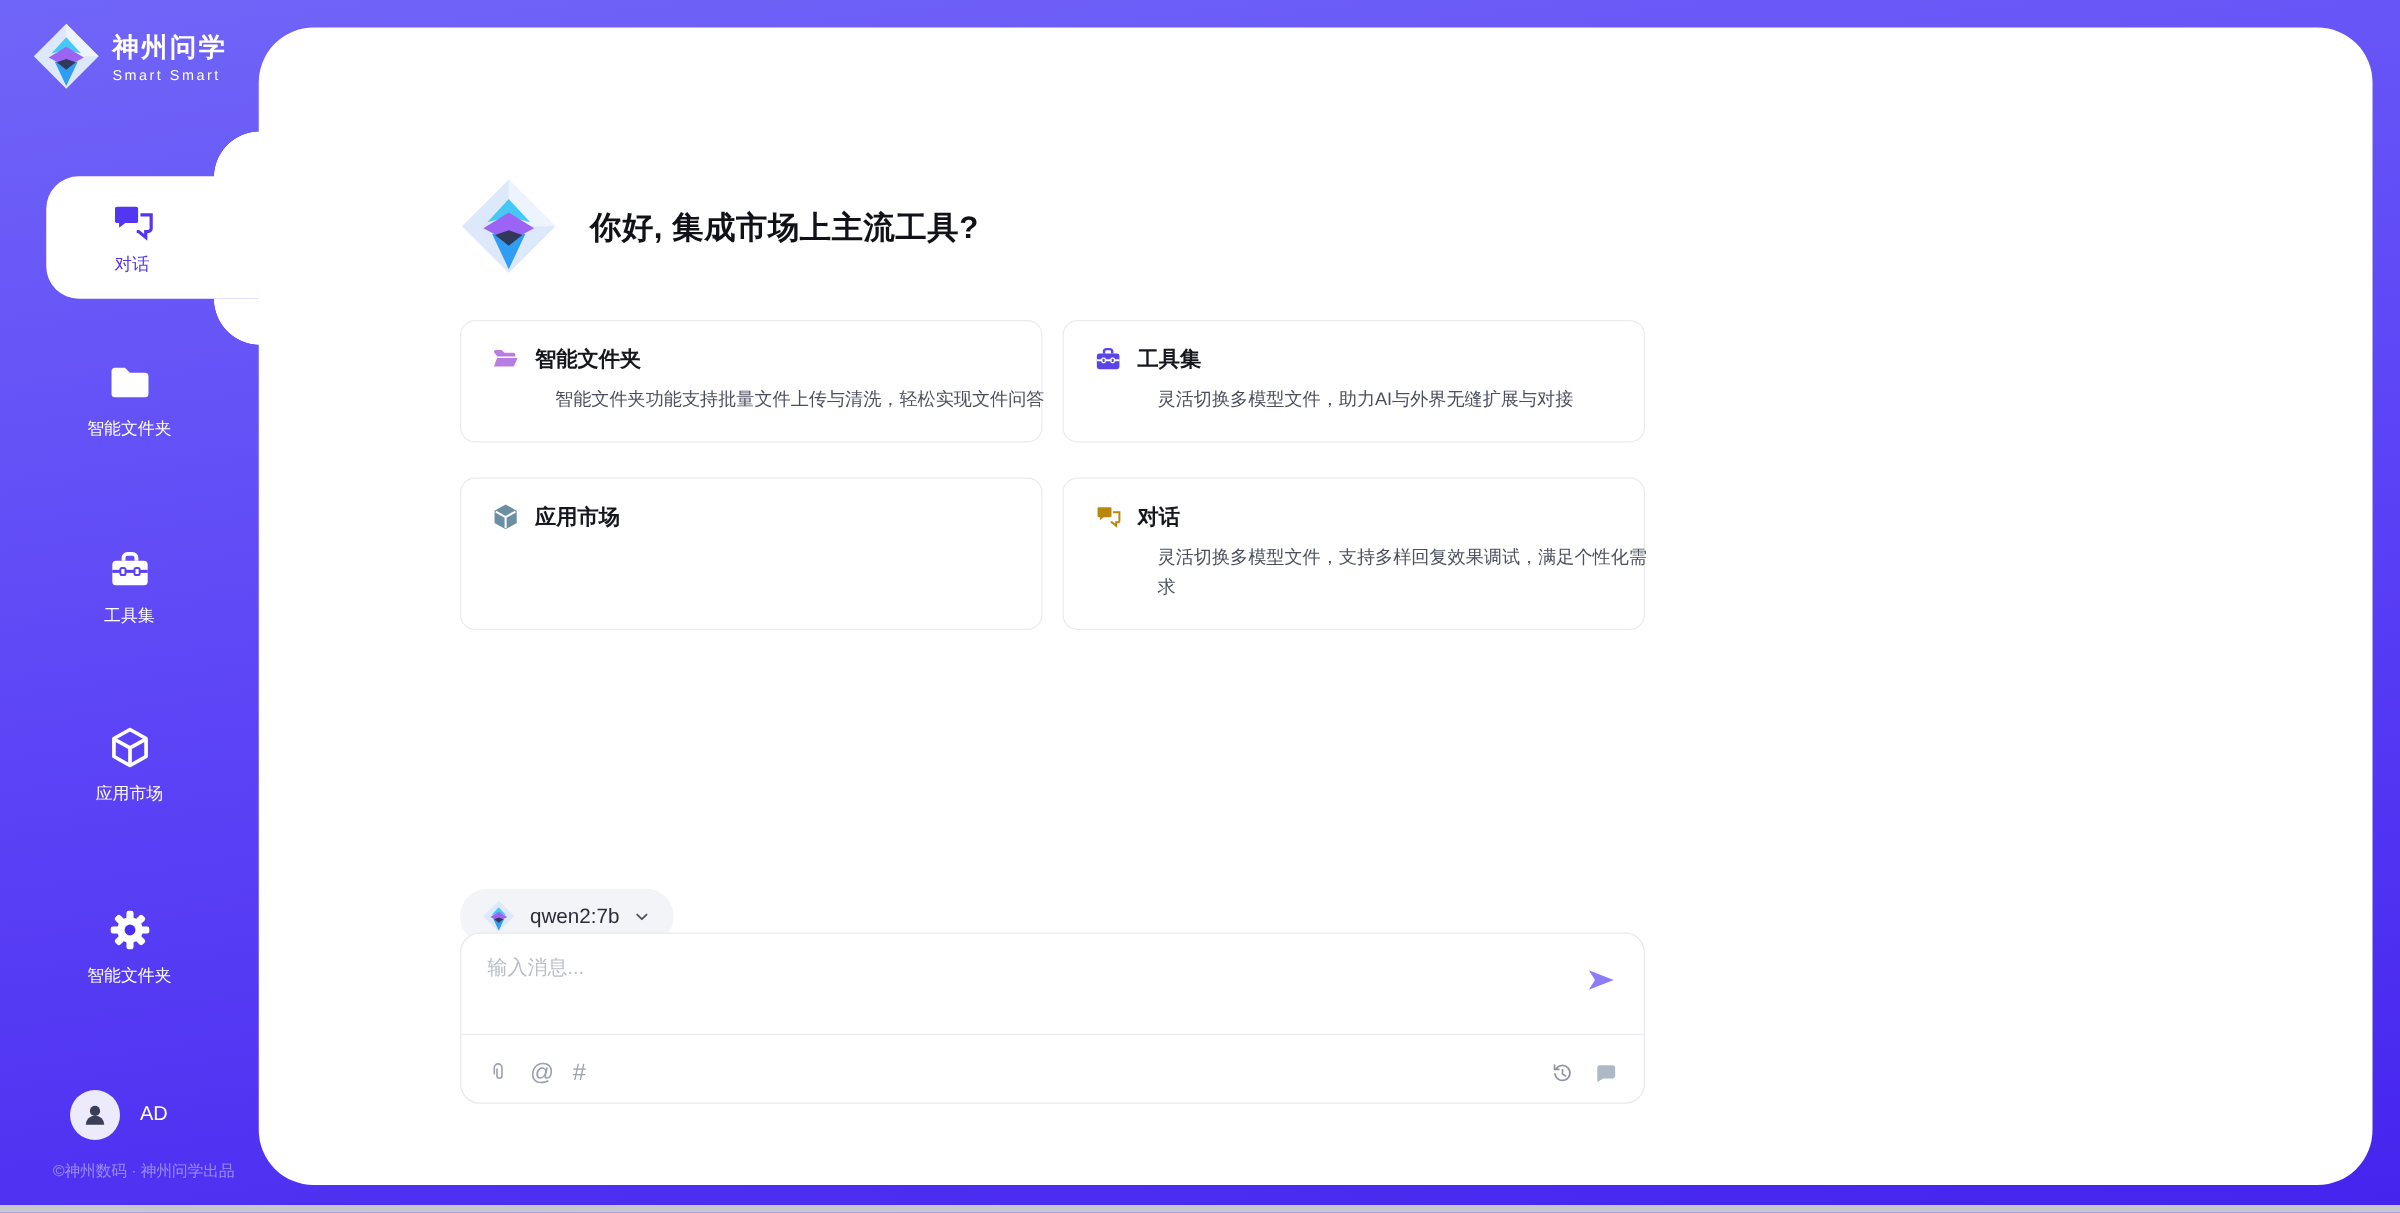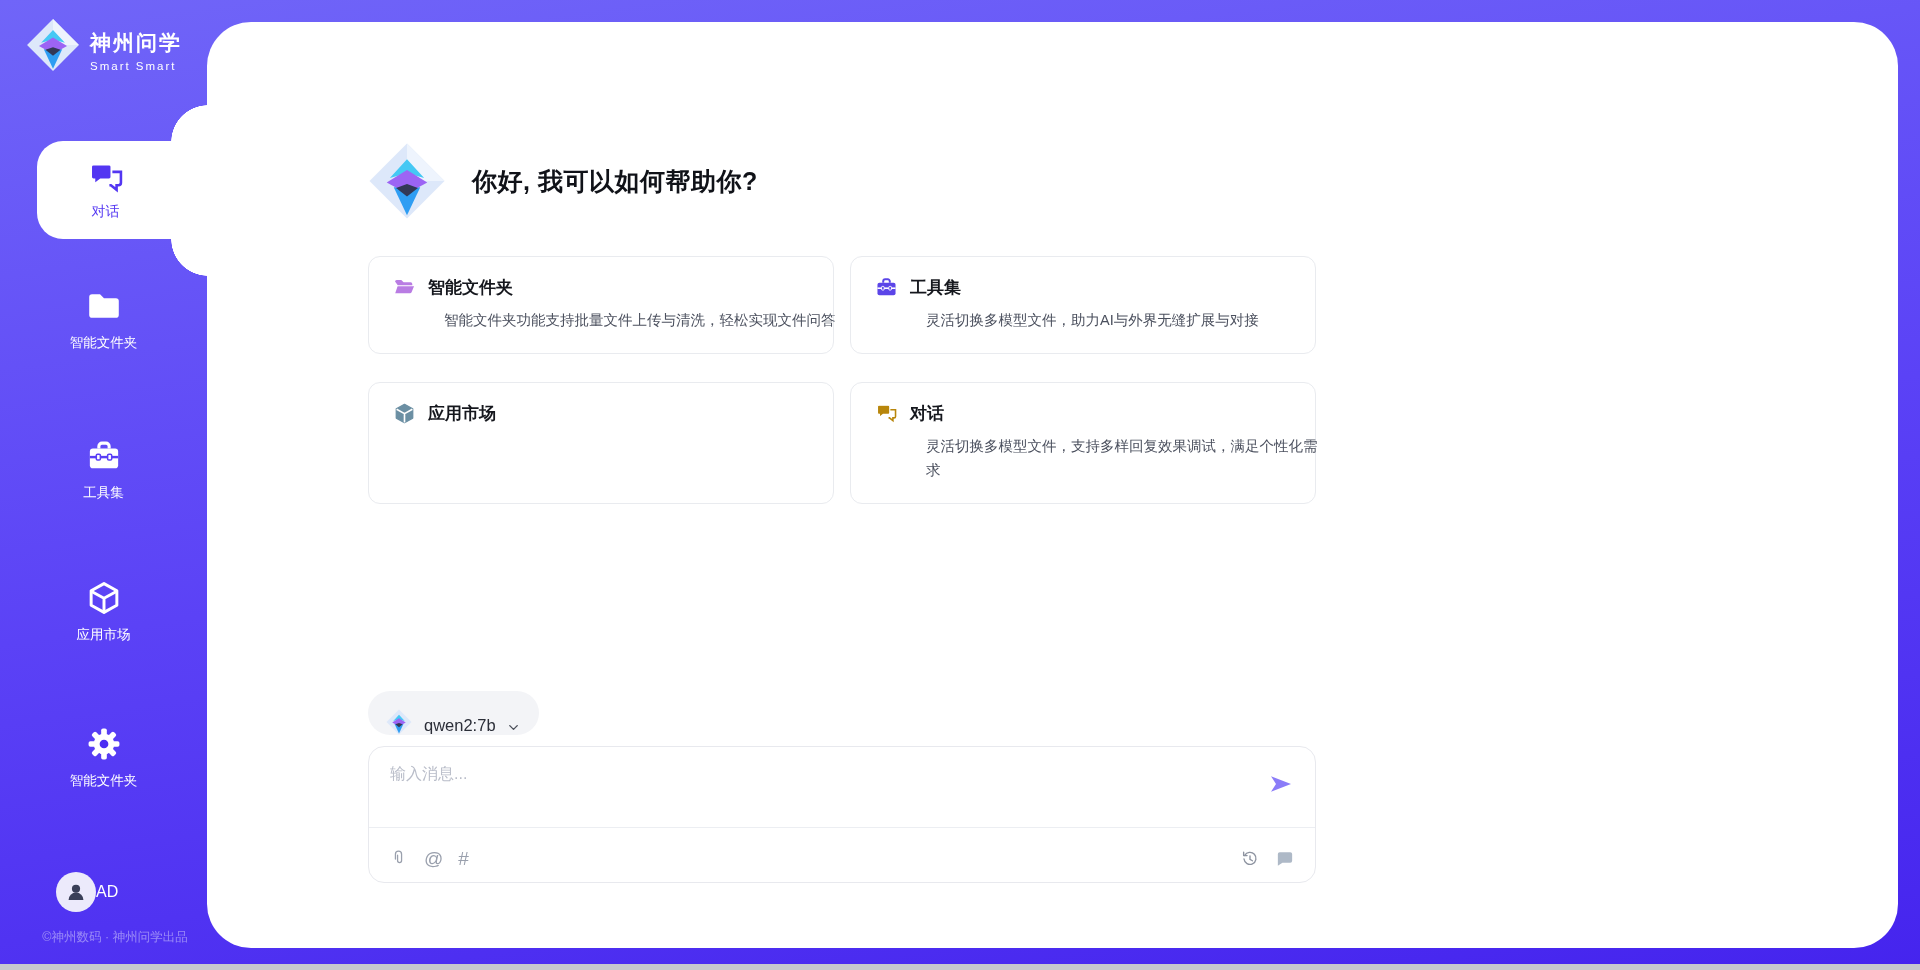--- a/index.html
+++ b/index.html
@@ -4,21 +4,21 @@
 <style>
   html,body{margin:0;padding:0;}
   body{
     width:1920px;height:970px;position:relative;overflow:hidden;
     font-family:"Liberation Sans","DejaVu Sans",sans-serif;
     background:linear-gradient(172deg,#7065f8 0%,#5b42f6 52%,#4524ee 100%);
   }
   svg{display:block}
   
   .sidebar{position:absolute;left:0;top:0;width:207px;height:100%;z-index:2;}
-  .logo-row{position:absolute;left:26px;top:18px;display:flex;align-items:flex-end;gap:10px;}
+  .logo-row{position:absolute;left:26px;top:18px;display:flex;align-items:center;gap:10px;}
   .logo-row .logo{width:54px;height:54px;}
   .brand-name{color:#fff;font-size:21px;font-weight:bold;letter-spacing:2px;}
   .brand-sub{color:#fff;font-size:11.5px;letter-spacing:2px;margin-top:3px;}
   .nav-item{position:absolute;left:0;width:207px;display:flex;flex-direction:column;align-items:center;color:#fff;cursor:pointer;}
   .nav-item .nav-label{font-size:13.5px;margin-top:10px;}
   .nav-item svg{width:36px;height:36px;}
   .nav-smart-folder{top:288px;}
   .nav-toolset{top:438px;--gap:#5a3ff6;}
   .nav-market{top:580px;}
   .nav-settings{top:726px;--gap:#4c2ef3;}
@@ -27,21 +27,21 @@
     position:absolute;left:37px;top:141px;width:171px;height:98px;background:#fff;
     border-radius:26px 0 0 26px;z-index:1;display:flex;flex-direction:column;
     align-items:center;justify-content:center;padding-right:34px;box-sizing:border-box;
     color:#5336f2;cursor:pointer;
   }
   .tab-active svg{width:38px;height:38px;}
   .tab-active .nav-label{font-size:14px;margin-top:6px;color:#5336f2;}
   .fillet{position:absolute;left:171px;width:37px;height:37px;z-index:1;}
   .fillet-top{top:104.5px;background:radial-gradient(circle 37px at 100% 100%,#fff 36.5px,transparent 37px);}
   .fillet-bottom{top:239px;background:radial-gradient(circle 37px at 100% 0%,#fff 36.5px,transparent 37px);}
-  .user-row{position:absolute;left:56px;top:872px;display:flex;align-items:center;cursor:pointer;}
+  .user-row{position:absolute;left:56px;top:872px;display:flex;align-items:center;gap:16px;cursor:pointer;}
   .avatar{width:40px;height:40px;border-radius:50%;background:#eceafb;display:flex;align-items:center;justify-content:center;}
   .avatar svg{width:26px;height:26px;}
   .user-name{color:#fff;font-size:16px;}
   .copyright{position:absolute;left:0;top:929px;width:230px;text-align:center;color:rgba(255,255,255,.42);font-size:12.5px;}
   
   .main-panel{position:absolute;left:207px;top:22px;right:22px;bottom:22px;background:#fff;border-radius:44px;z-index:0;}
   .bottom-strip{position:absolute;left:0;right:0;bottom:0;height:6px;background:#c6c8ce;z-index:3;}
   .panel-content{position:absolute;left:368px;top:0;width:948px;height:100%;}
   .greeting{position:absolute;top:142px;left:0;display:flex;align-items:center;}
   .greeting .logo{width:78px;height:78px;}
@@ -51,22 +51,22 @@
   .card{box-sizing:border-box;border:1px solid #e9ebef;border-radius:12px;padding:19px 24px 21px;background:#fff;cursor:pointer;}
   .card-head{display:flex;align-items:center;gap:12px;}
   .card-head svg{width:23px;height:23px;flex:0 0 auto;}
   .card-title{font-size:17px;font-weight:bold;color:#15171d;}
   .card-desc{margin-top:9px;margin-left:51px;font-size:14.5px;line-height:24px;color:#4b505e;width:396px;}
   .ic-folder-open{color:#b97ce3;}
   .ic-toolbox2{color:#5b45e8;--gap:#fff;}
   .ic-cube2{color:#6b8fa3;}
   .ic-chat2{color:#b8860b;}
   
-  .model-pill{position:absolute;top:691px;left:0;height:44px;border-radius:22px;background:#f3f4f7;
-    display:inline-flex;align-items:flex-end;padding:0 18px;cursor:pointer;}
+  .model-pill{position:absolute;top:711px;left:0;height:44px;border-radius:22px;background:#f3f4f7;
+    display:inline-flex;align-items:center;padding:0 18px;cursor:pointer;}
   .model-pill .logo{width:26px;height:26px;}
   .model-name{font-size:16.5px;color:#2b2e38;margin:0 10px 0 12px;}
   .model-pill .chevron{width:15px;height:15px;color:#4b4f5a;}
   
   .composer{position:absolute;top:746px;left:0;width:948px;height:137px;box-sizing:border-box;
     border:1.5px solid #e8e9ee;border-radius:16px;background:#fff;}
   .composer-input{position:absolute;left:19px;top:15px;width:860px;height:56px;border:none;outline:none;
     resize:none;font-family:inherit;font-size:16px;color:#0369a1;background:transparent;}
   .composer-input::placeholder{color:#b9bdc9;}
   .send-btn{position:absolute;right:20px;top:23px;width:28px;height:28px;color:#8b7cf8;cursor:pointer;}
@@ -172,21 +172,21 @@
 
   <div class="greeting">
     <svg class="logo" viewBox="0 0 100 100">
       <polygon points="50,2 98,50 50,98 2,50" fill="#dde8fa"></polygon>
       <polygon points="50,2 98,50 50,50" fill="#eef4fd"></polygon>
       <polygon points="50,22 72,46 50,40 28,46" fill="#45c8f4"></polygon>
       <polygon points="33,58 67,58 50,94" fill="#2e9df3"></polygon>
       <polygon points="50,36 76,52 50,66 24,52" fill="#9c64f4"></polygon>
       <polygon points="50,54 64,59 50,70 36,59" fill="#323857"></polygon>
     </svg>
-    <div class="greeting-title">你好, 我可以如何帮助你?</div>
+    <div class="greeting-title">你好, 集成市场上主流工具?</div>
   </div>
 
   <div class="cards">
 
     <div class="card">
       <div class="card-head">
         <svg class="ic-folder-open" viewBox="0 0 28 28">
           <path d="M2.5 6.8a2 2 0 0 1 2-2h5.6l2.8 2.8h8.6a2 2 0 0 1 2 2v1.6H5.8z" fill="currentColor"></path>
           <path d="M5.6 12.6h20l-3 7.1a2 2 0 0 1-1.9 1.3H2.7z" fill="currentColor"></path>
         </svg>

